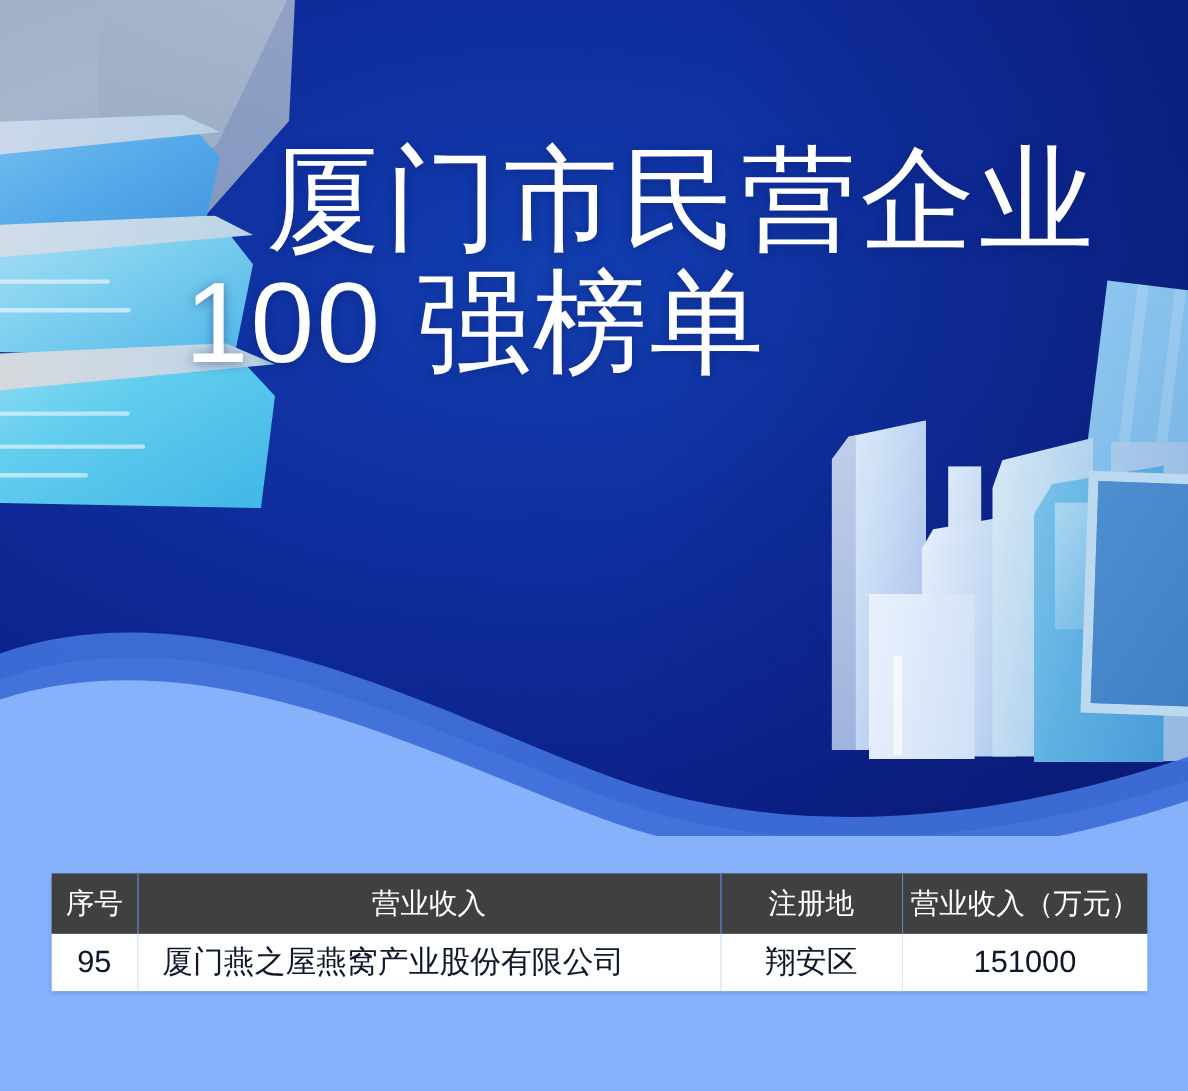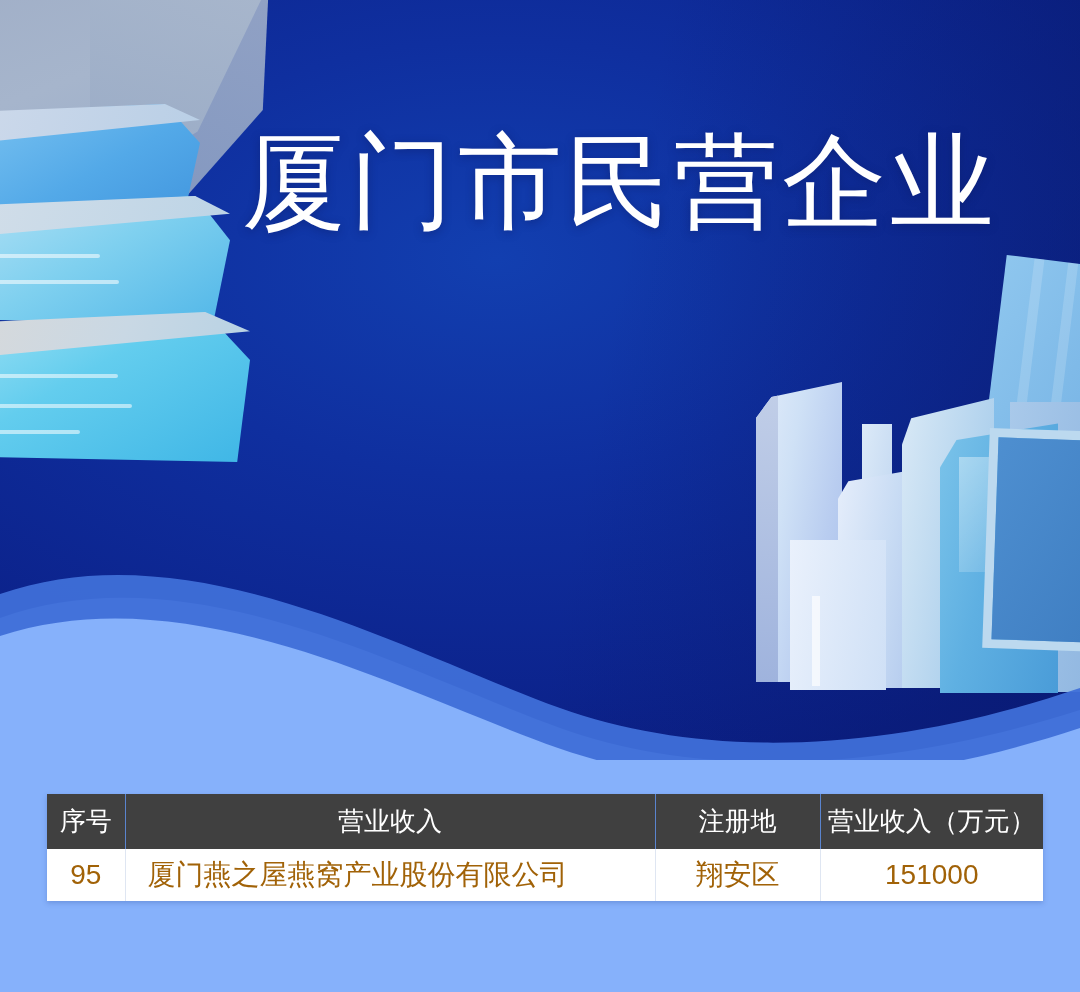--- a/index.html
+++ b/index.html
@@ -157,21 +157,21 @@
     box-shadow:0 2px 5px rgba(30,60,140,.25);
   }
   table{border-collapse:collapse;width:100%;table-layout:fixed;}
   thead th{
     background:#404040;color:#ffffff;font-weight:400;
     font-size:26px;height:53px;text-align:center;
     border-right:1px solid #5a84ce;
   }
   thead th:last-child{border-right:none;}
   tbody td{
-    background:#ffffff;color:#a16207;font-size:28px;height:50px;
+    background:#ffffff;color:#0f172a;font-size:28px;height:50px;
     text-align:center;border-right:1px solid #dfe6f2;
   }
   tbody td:last-child{border-right:none;}
   td.name{text-align:left;padding-left:22px;}
   .col-0{width:78px;}
   .col-1{width:530px;}
   .col-2{width:165px;}
   .col-3{width:223px;}
 </style>
 </head>
@@ -219,20 +219,21 @@
       <div class="pane"></div>
     </div>
     <div class="bld b-frame">
       <div class="b-frame-in"></div>
     </div>
     <div class="bld b-lowleft"></div>
     <div class="bld b-pillar"></div>
 
     <div class="title">
       <div class="t-line2">厦门市民营企业</div>
+      <div class="t-line3">100 强榜单</div>
     </div>
   </div>
 
   <svg class="wave-light" viewBox="0 0 1080 240" preserveAspectRatio="none">
     <path d="M0,58 C190,-10 400,110 560,168 C700,218 880,214 1080,150 L1080,240 L0,240 Z" fill="#86b1fb"></path>
   </svg>
   <svg class="wave-dark" viewBox="0 0 1080 230" preserveAspectRatio="none">
     <path d="M0,34 C190,-32 400,90 560,148 C700,198 880,196 1080,128 L1080,168 C880,234 700,238 558,188 C400,132 190,14 0,76 Z" fill="#3f6fd8" opacity="0.95"></path>
   </svg>
 

